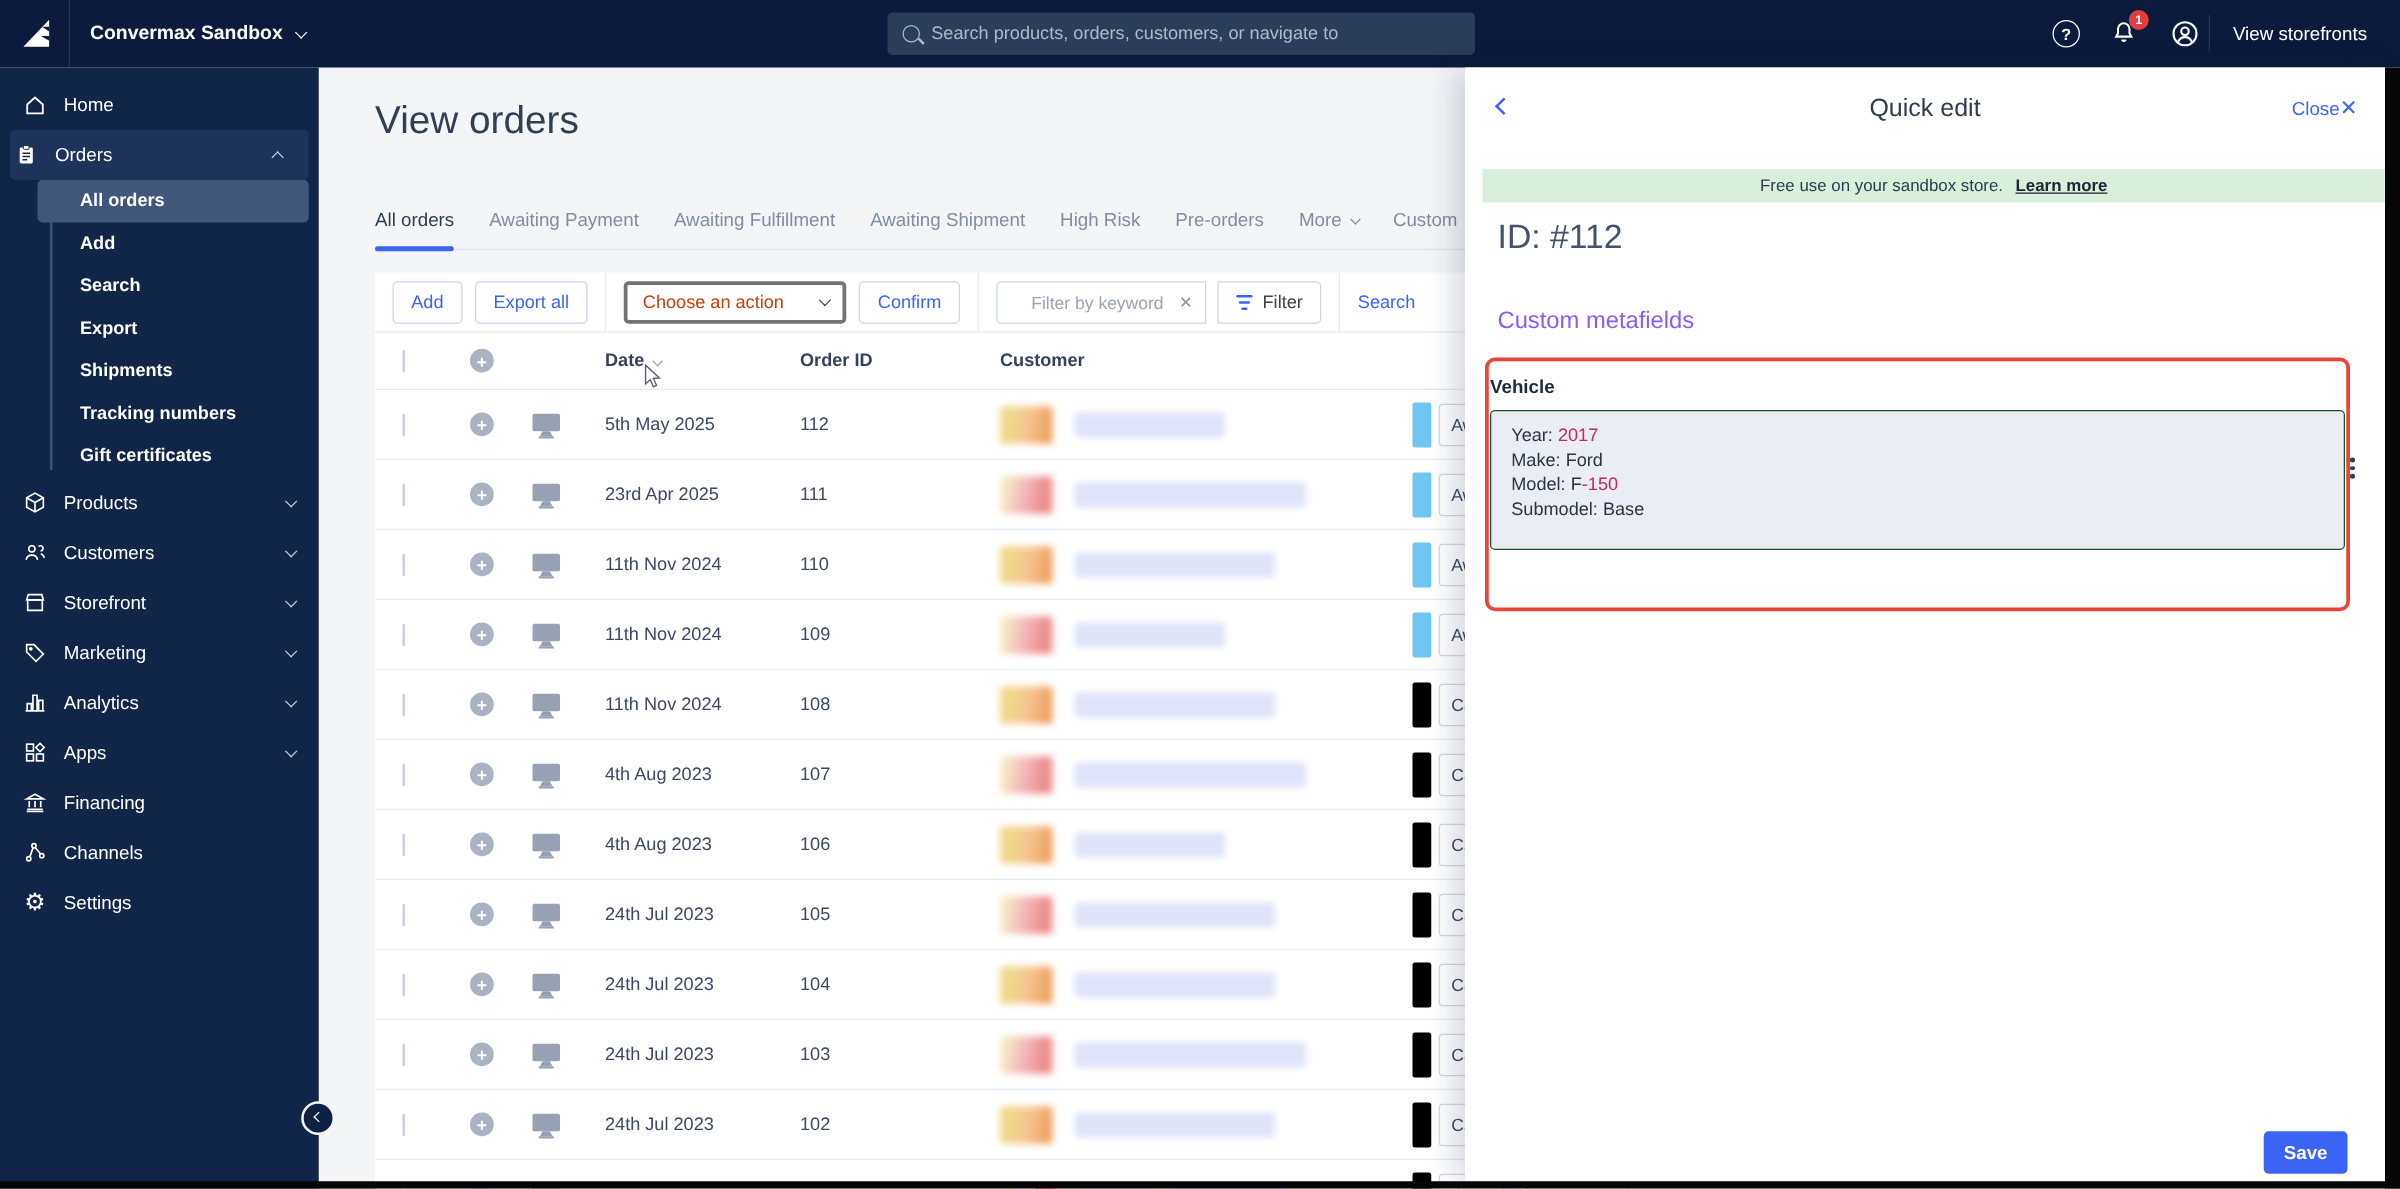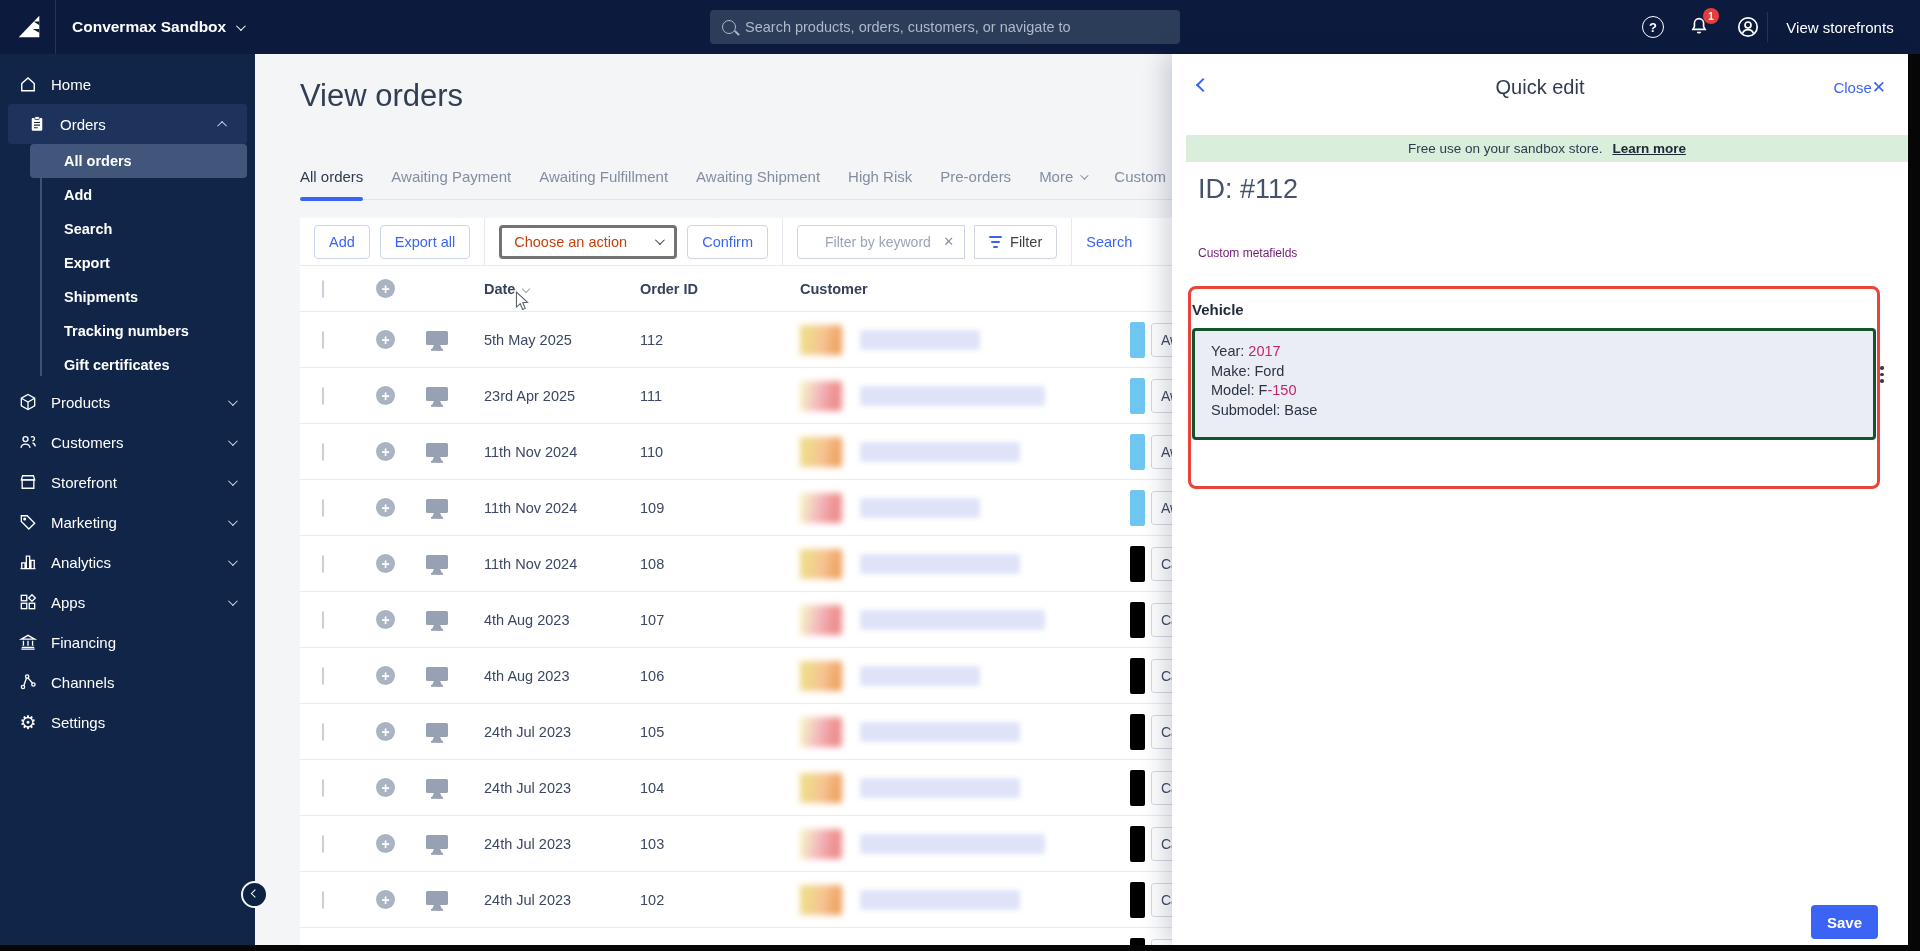--- a/index.html
+++ b/index.html
@@ -24,21 +24,21 @@
   .bell-wrap { position:relative; width:24px; height:24px; }
   .badge { position:absolute; top:-7px; right:-7px; min-width:16px; height:16px; background:#e23e3e; color:#fff; font-size:10px; font-weight:700; border-radius:8px; display:flex; align-items:center; justify-content:center; padding:0 4px; }
   .storefronts-zone { position:absolute; right:12px; top:0; width:136px; height:54px; display:flex; align-items:center; justify-content:center; color:#fff; font-size:15px; }
   .storefronts-sep { position:absolute; right:152px; top:12px; width:1px; height:30px; background:#22345c; }
 
   
   .sidebar { position:absolute; left:0; top:54px; width:255px; bottom:0; background:#112548; z-index:20; padding-top:10px; color:#fff; }
   .nav-item { position:relative; height:40px; display:flex; align-items:center; gap:13px; padding:0 18px; font-size:15px; cursor:pointer; }
   .nav-item .nav-icon { width:20px; height:20px; display:flex; align-items:center; justify-content:center; flex:0 0 auto; }
   .nav-item .nav-chev { position:absolute; right:20px; color:#cfd7e6; }
-  .nav-item.orders-parent { margin:0 8px; padding:0 19px; width:239px; background:#1d335b; border-radius:4px; }
+  .nav-item.orders-parent { margin:0 8px; padding:0 3px; width:239px; background:#1d335b; border-radius:4px; }
   .nav-children { position:relative; }
   .tree-line { position:absolute; left:40px; top:4px; bottom:6px; width:1.5px; background:#3e5176; }
   .nav-child { position:relative; height:34px; display:flex; align-items:center; padding-left:64px; font-size:14.5px; font-weight:600; cursor:pointer; }
   .nav-child.selected { background:#42557a; border-radius:4px; margin:0 8px 0 30px; padding-left:34px; }
   .collapse-btn { position:absolute; left:241px; top:881px; width:27px; height:27px; background:#0d2142; border:2px solid #f4f5f7; border-radius:50%; z-index:25; display:flex; align-items:center; justify-content:center; color:#fff; }
   .collapse-btn .chev { transform:rotate(135deg) translate(-1px,1px); width:6px; height:6px; }
 
   
   .main { position:absolute; left:255px; top:54px; right:0; bottom:0; }
   .page-title { position:absolute; left:45px; top:24px; font-size:31px; font-weight:300; color:#313f55; }
@@ -98,24 +98,24 @@
   
   .panel { position:absolute; left:1172px; top:54px; width:736px; height:891px; background:#fff; z-index:40; box-shadow:-8px 0 22px rgba(13,27,62,.18); }
   .panel-header { position:relative; height:64px; }
   .back-chev { position:absolute; left:26px; top:26px; width:10px; height:10px; border-left:2px solid #3c64f4; border-bottom:2px solid #3c64f4; transform:rotate(45deg); cursor:pointer; }
   .panel-title { position:absolute; left:0; right:0; top:22px; text-align:center; font-size:20px; color:#303b50; }
   .close-wrap { position:absolute; right:22px; top:23px; display:flex; align-items:center; color:#3c64f4; font-size:15px; cursor:pointer; }
   .close-x { font-size:17px; font-weight:700; }
   .banner { position:absolute; left:14px; right:0; top:81px; height:27px; background:#d9efdb; display:flex; align-items:center; justify-content:center; gap:10px; font-size:13.5px; color:#2e3a4e; }
   .banner .learn-more { color:#1d2736; font-weight:700; text-decoration:underline; cursor:pointer; }
   .order-heading { position:absolute; left:26px; top:120px; font-size:27px; font-weight:300; color:#44536b; }
-  .section-heading { position:absolute; left:26px; top:192px; font-size:12px; color:#701a75; }
+  .section-heading { position:absolute; left:26px; top:192px; font-size:19px; color:#8b5cf6; }
   .metafield-box { position:absolute; left:16px; top:232px; width:692px; height:203px; border:3px solid #e8443a; border-radius:8px; background:#fff; padding:12px 1px; }
   .metafield-name { font-size:15px; font-weight:700; color:#1f2a3c; }
-  .metafield-value { margin-top:10px; height:112px; background:#ebedf4; border:3px solid #14532d; border-radius:4px; padding:11px 16px; font-size:14.5px; line-height:19.5px; color:#2a3442; }
+  .metafield-value { margin-top:10px; height:112px; background:#ebedf4; border:1px solid #14532d; border-radius:4px; padding:11px 16px; font-size:14.5px; line-height:19.5px; color:#2a3442; }
   .metafield-value .hl { color:#c32667; }
   .kebab { position:absolute; left:1880px; top:366px; z-index:45; display:flex; flex-direction:column; gap:3px; cursor:pointer; }
   .kebab i { width:3.5px; height:3.5px; background:#333c4c; border-radius:50%; }
   .save-btn { position:absolute; right:30px; top:851px; height:34px; padding:0 16px; background:#3c64f4; color:#fff; border:none; border-radius:4px; font-size:15px; font-weight:700; font-family:inherit; cursor:pointer; }
 
   
   .edge-right { position:absolute; right:0; top:54px; width:12px; bottom:0; background:#060606; z-index:60; }
   .edge-bottom { position:absolute; left:0; right:0; bottom:0; height:6px; background:#060606; z-index:60; }
   .cursor { position:absolute; left:513px; top:291px; z-index:100; pointer-events:none; }
 </style>

